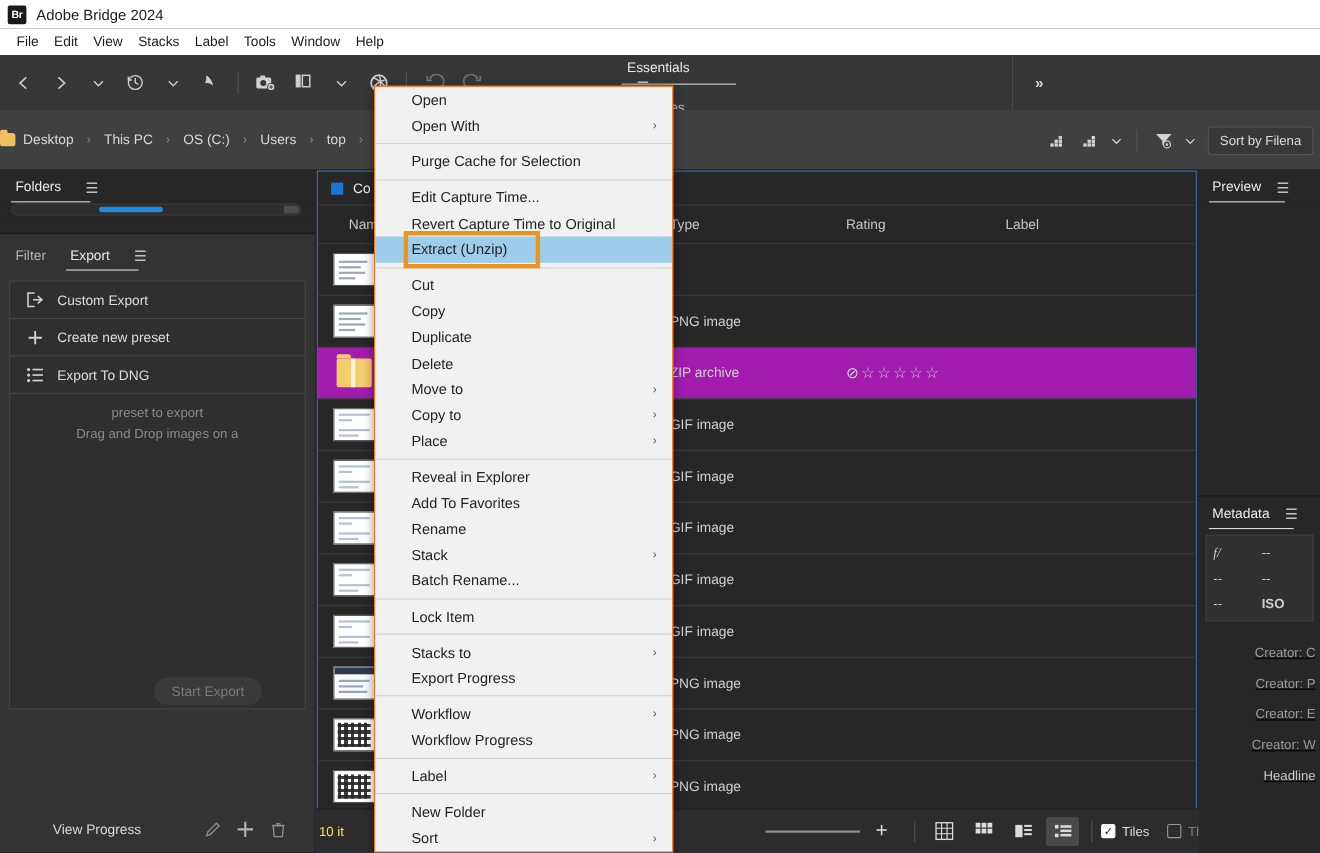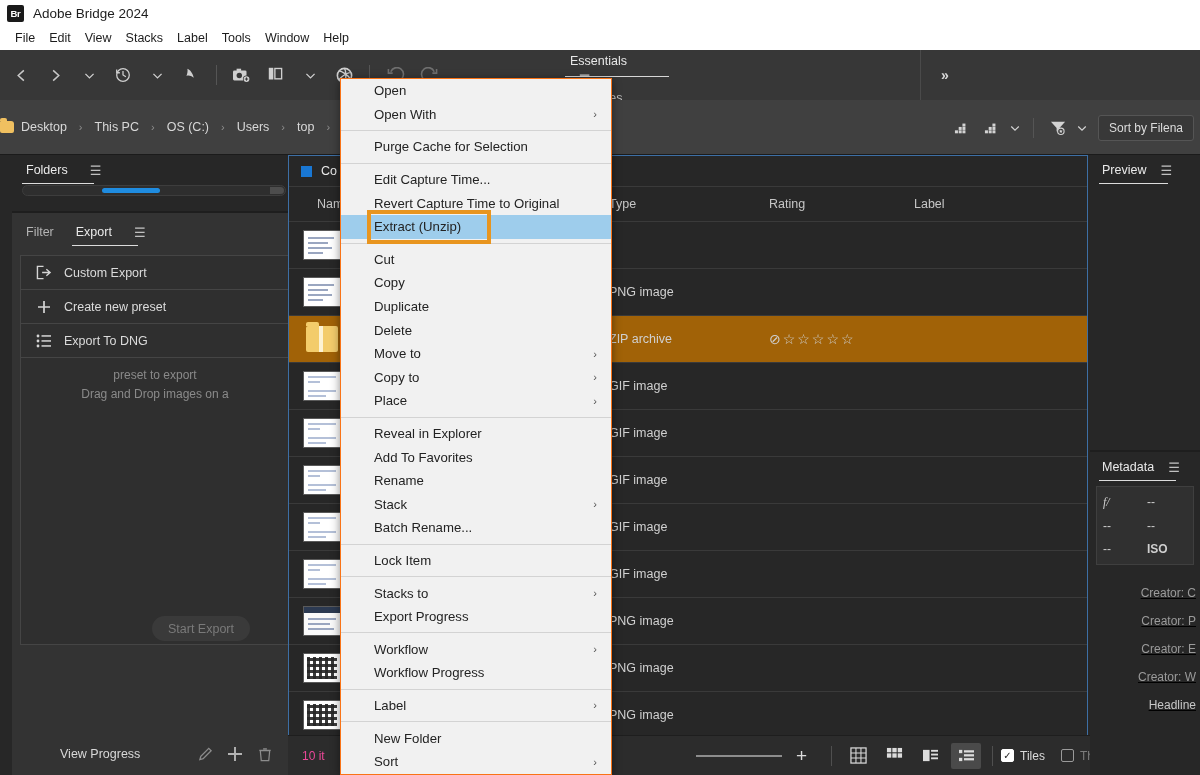--- a/index.html
+++ b/index.html
@@ -85,21 +85,21 @@
   }
   .pr-icon { width: 30px; height: 30px; display: flex; align-items: center; justify-content: center; color: #d3d3d3; }
   .pr-sep { width: 1px; height: 20px; background: #555; margin: 0 10px; }
   .sort-btn {
     height: 26px; border: 1px solid #555; border-radius: 3px; background: #383838;
     color: #dcdcdc; font-size: 12px; display: flex; align-items: center; padding: 0 10px;
     margin-left: 8px; margin-right: 6px; white-space: nowrap; overflow: hidden;
   }
 
   
-  .left-col { position: absolute; top: 155px; left: 12px; width: 286px; height: 620px; background: #272727; }
+  .left-col { position: absolute; top: 155px; left: 0; width: 286px; height: 620px; background: #272727; }
 
   .panel-head {
     height: 30px; display: flex; align-items: center; padding-left: 14px;
     background: #272727;
   }
   .panel-tab {
     font-size: 12.5px; color: #b4b4b4; margin-right: 22px; position: relative; cursor: default;
   }
   .panel-tab.active { color: #eaeaea; }
   .panel-tab.active::after {
@@ -170,21 +170,21 @@
   .col-type { width: 160px; }
   .col-rating { width: 145px; }
   .col-label { width: 120px; }
 
   .file-rows { position: relative; }
   .file-row {
     height: 47px; display: flex; align-items: center;
     border-bottom: 1px solid #3a3a3a; font-size: 12.5px; color: #d0d0d0;
     cursor: default;
   }
-  .file-row.selected { background: #a16207; }
+  .file-row.selected { background: #a21caf; }
   .thumb-cell { width: 66px; display: flex; align-items: center; justify-content: center; }
   .thumb {
     width: 38px; height: 30px; background: #ffffff; border: 1px solid #5a5a5a;
     position: relative; overflow: hidden;
   }
   .thumb .ln { position: absolute; background: #9aa6c0; height: 1.5px; left: 4px; }
   .thumb.doc .ln:nth-child(1){top:6px;width:26px;}
   .thumb.doc .ln:nth-child(2){top:11px;width:20px;}
   .thumb.doc .ln:nth-child(3){top:16px;width:24px;}
   .thumb.doc .ln:nth-child(4){top:21px;width:15px;}
@@ -227,21 +227,21 @@
   .content-hscroll {
     position: absolute; left: 2px; right: 14px; bottom: 26px; height: 9px; background: #2f2f2f;
   }
   .content-hscroll-thumb { position: absolute; left: 0; top: 0; height: 9px; width: 650px; background: #cfcfcf; }
 
   .bottom-bar {
     position: absolute; left: 288px; bottom: 0; width: 912px; height: 40px;
     background: #2c2c2c; display: flex; align-items: center;
     border-top: 1px solid #1e1e1e;
   }
-  .items-count { font-size: 12px; color: #ec4899; margin-left: 14px; }
+  .items-count { font-size: 12px; color: #fde047; margin-left: 2px; }
   .bb-right { margin-left: auto; display: flex; align-items: center; margin-right: 14px; }
   .zoom-slider { width: 86px; height: 2px; background: #8d8d8d; margin-right: 14px; }
   .plus-ico { color: #dcdcdc; font-size: 19px; margin-right: 16px; }
   .bb-sep { width: 1px; height: 20px; background: #4f4f4f; margin: 0 8px; }
   .view-btn {
     width: 30px; height: 26px; display: flex; align-items: center; justify-content: center;
     color: #dcdcdc; margin: 0 3px; border-radius: 2px;
   }
   .view-btn.active { background: #4a4a4a; }
   .chk {

